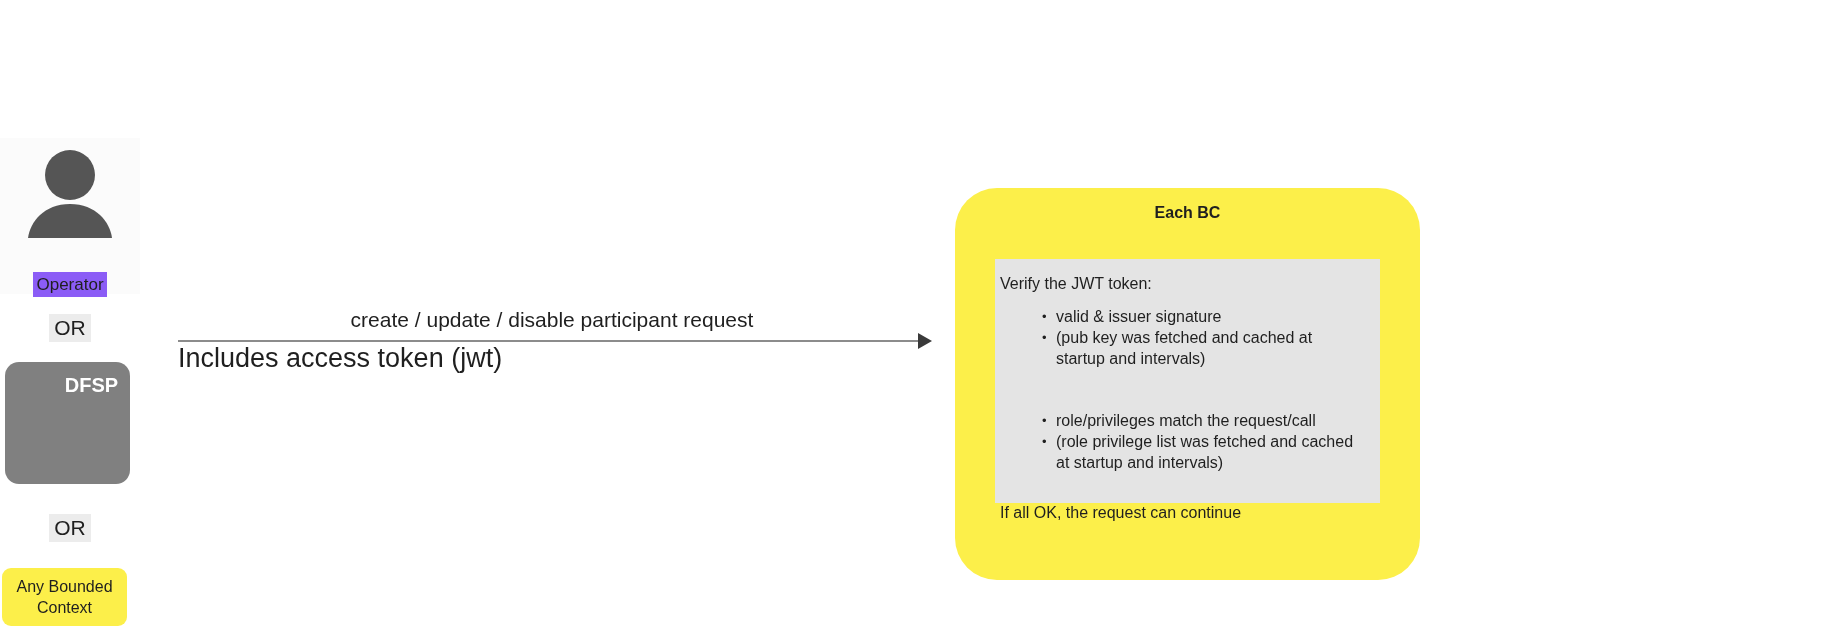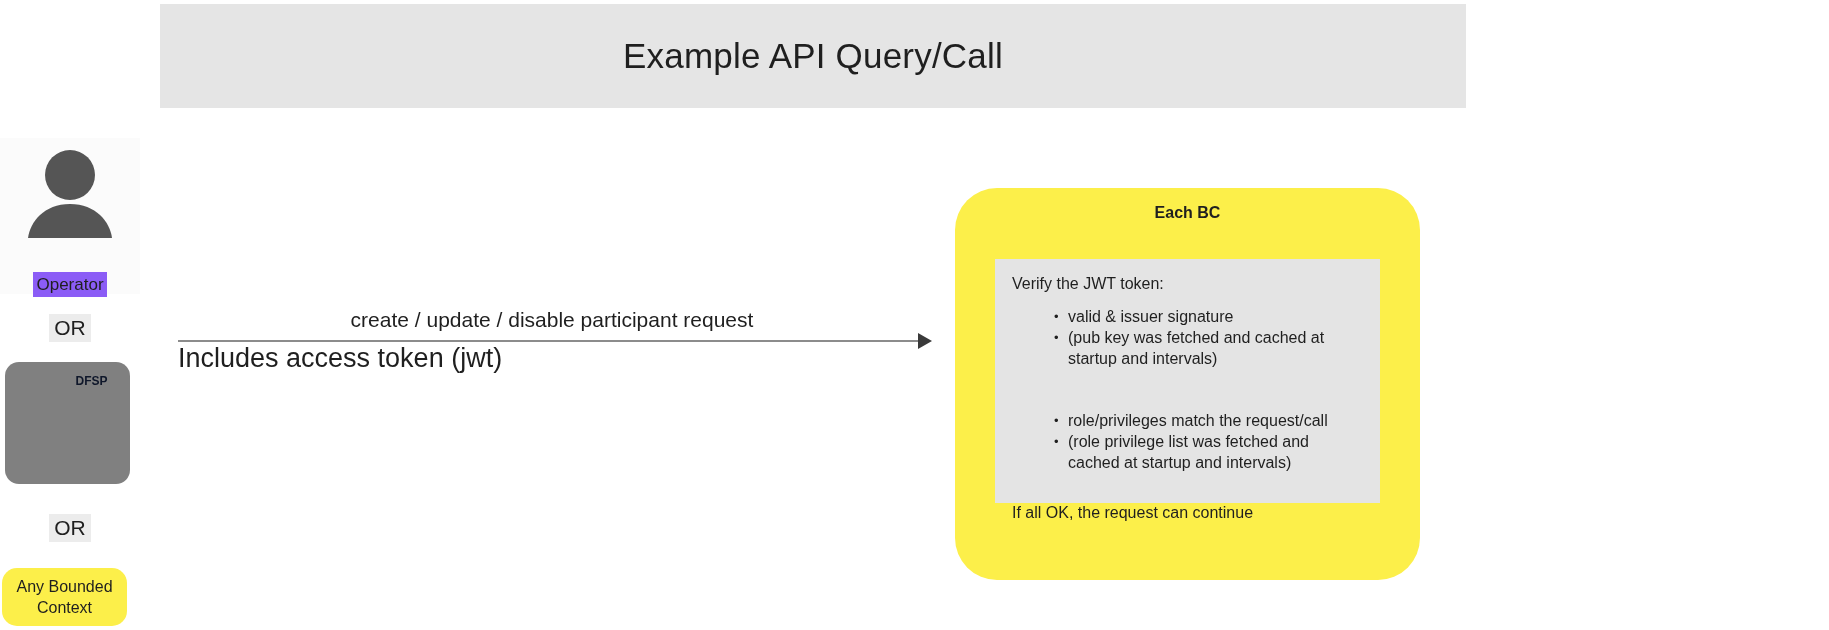--- a/index.html
+++ b/index.html
@@ -101,34 +101,34 @@
     top: 362px;
     width: 125px;
     height: 122px;
     background: #808080;
     border-radius: 14px;
   }
   .dfsp-box .box-label {
     display: block;
     text-align: center;
     margin-top: 12px;
-    font-size: 12px;
+    font-size: 20px;
     font-weight: bold;
-    color: #0f172a;
+    color: #ffffff;
     padding-left: 48px;
   }
 
   .abc-box {
     position: absolute;
     left: 2px;
     top: 568px;
     width: 125px;
     height: 58px;
     background: #fcef4a;
-    border-radius: 15px;
+    border-radius: 9px;
     display: flex;
     align-items: center;
     justify-content: center;
   }
   .abc-box .box-label {
     text-align: center;
     font-size: 16px;
     line-height: 21px;
     color: #1f1f1f;
   }
@@ -191,21 +191,21 @@
     font-weight: bold;
     color: #1f1f1f;
   }
   .bc-note {
     position: absolute;
     left: 40px;
     top: 71px;
     width: 385px;
     height: 244px;
     background: #e4e4e4;
-    padding: 14px 0 0 12px;
+    padding: 14px 0 0 0;
     box-sizing: border-box;
   }
   .note-line {
     font-size: 16px;
     line-height: 21px;
     color: #1f1f1f;
     padding-left: 5px;
   }
   .note-list {
     margin: 12px;
@@ -228,23 +228,20 @@
     font-size: 13px;
     color: #1f1f1f;
   }
   .note-gap { height: 17px; }
 </style>
 </head>
 <body>
 
 <div id="canvas">
 
-  <div class="title-bar">
-    <span class="title-text">Example API Query/Call</span>
-  </div>
 
   <div class="actor-panel">
     <svg class="actor-icon" viewBox="0 0 96 92">
       <circle cx="48" cy="27" r="25" fill="#555555"></circle>
       <path d="M48 56 C22 56 8 74 6 90 L90 90 C88 74 74 56 48 56 Z" fill="#555555"></path>
     </svg>
   </div>
   <div class="actor-label-wrap">
     <span class="chip">Operator</span>
   </div>

